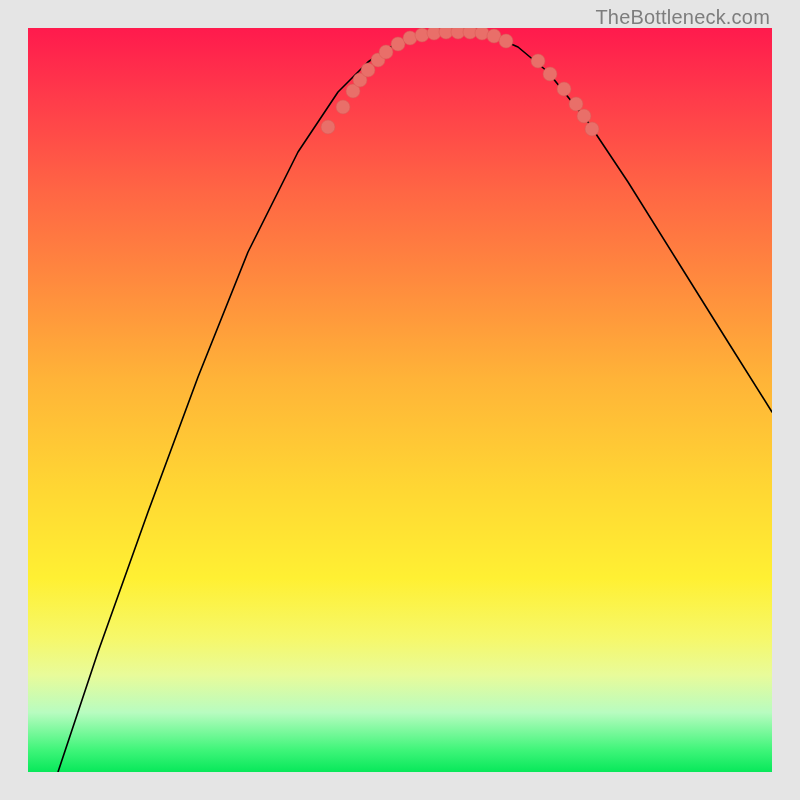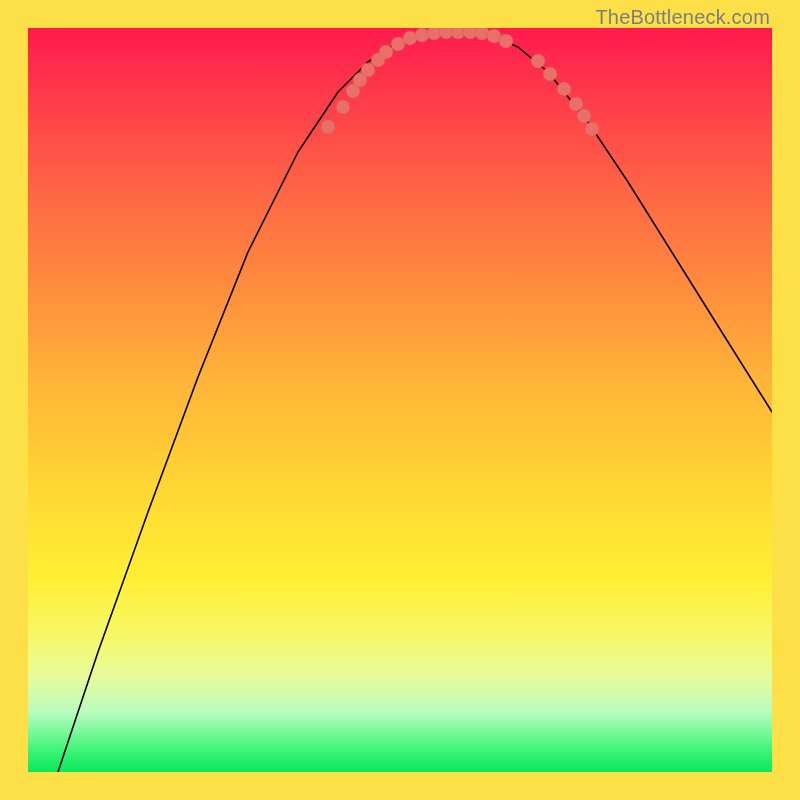--- a/index.html
+++ b/index.html
@@ -10,21 +10,21 @@
     background: #000;
     overflow: hidden;
     font-family: Arial, Helvetica, sans-serif;
   }
   .frame {
     position: absolute;
     top: 0;
     left: 0;
     width: 800px;
     height: 800px;
-    background: #fde047;
+    background: #e5e5e5;
   }
   .plot {
     position: absolute;
     top: 28px;
     left: 28px;
     width: 744px;
     height: 744px;
     background: linear-gradient(
       to bottom,
       #ff1a4d 0%,

